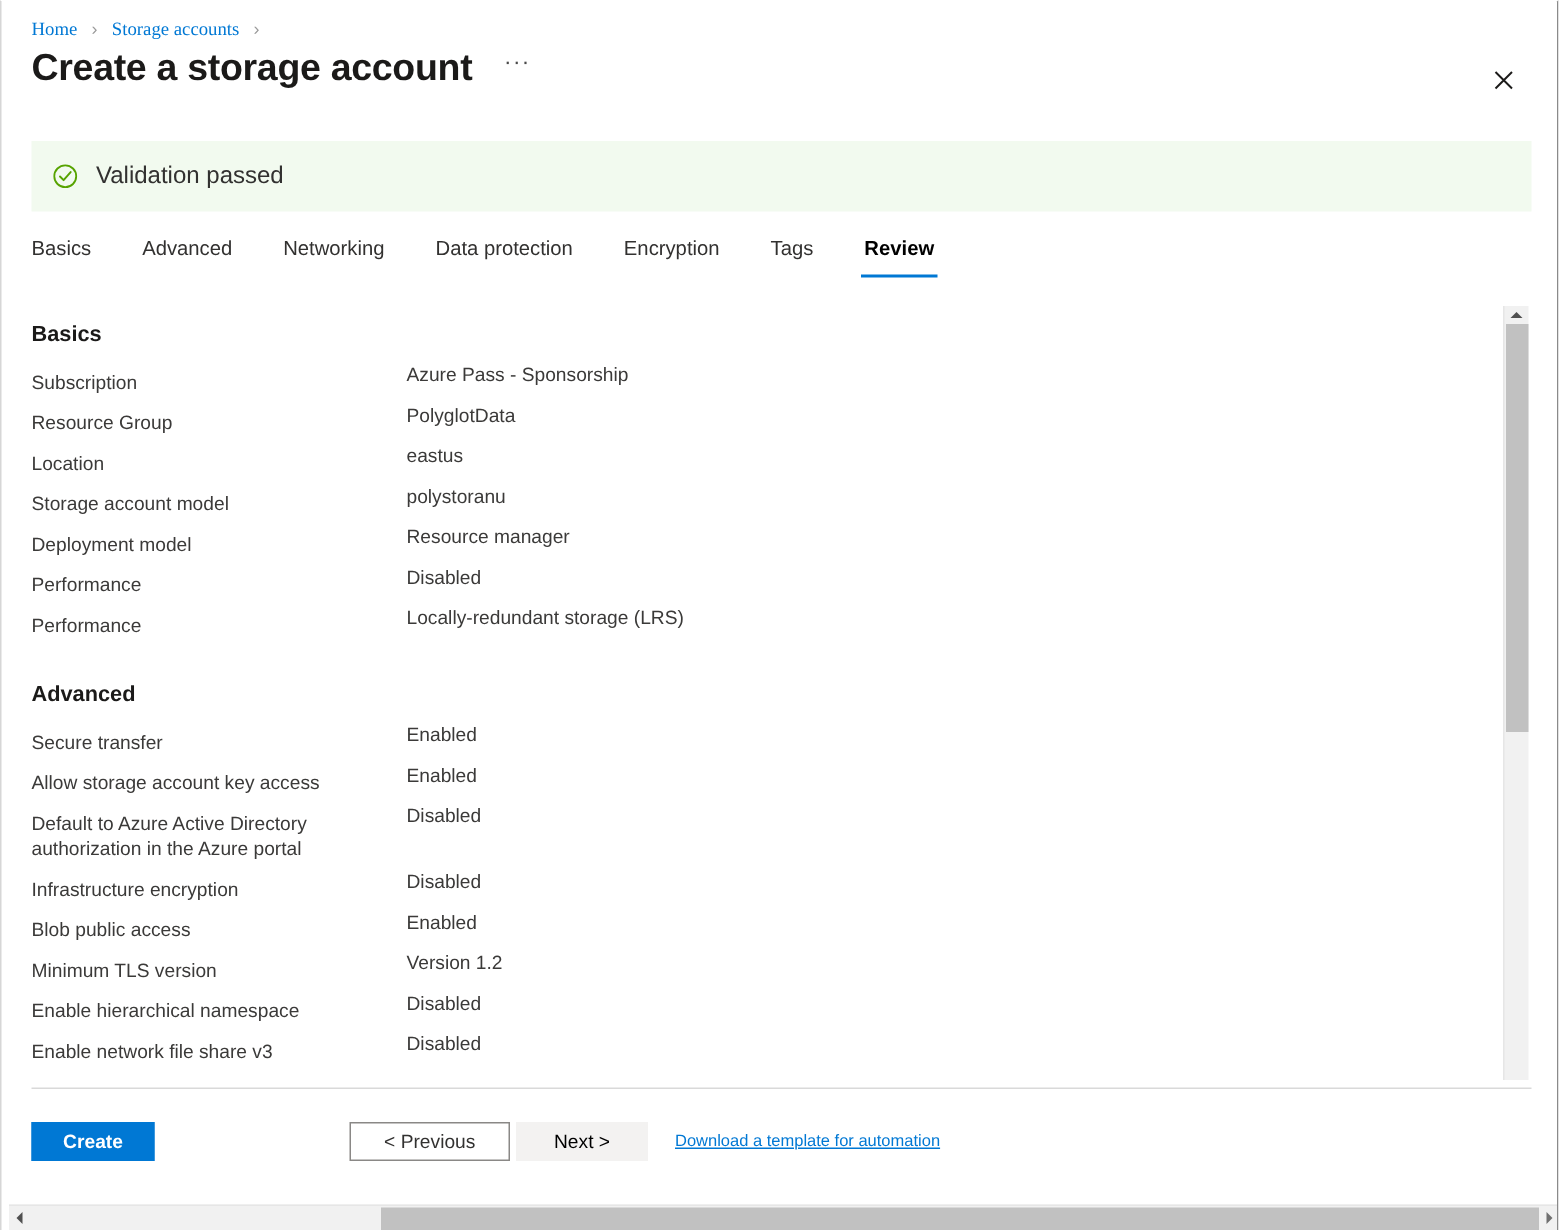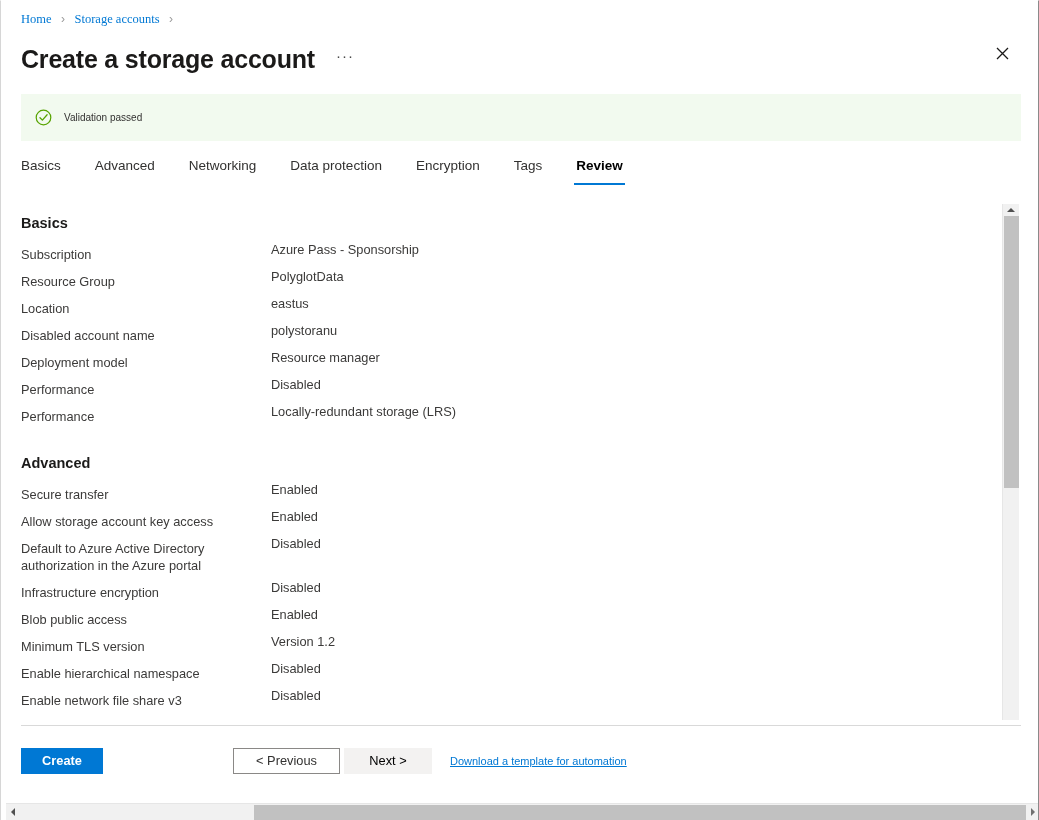--- a/index.html
+++ b/index.html
@@ -43,21 +43,21 @@
   .crumb-sep {
     color: #9a9a9a;
     margin: 0 6px;
     font-size: 12px;
   }
 
   
   .title-row {
     position: absolute;
     left: 20px;
-    top: 42px;
+    top: 28px;
     display: flex;
     align-items: center;
   }
   .page-title {
     font-size: 25px;
     font-weight: 600;
     color: #1b1a19;
     letter-spacing: -0.2px;
     line-height: 32px;
     white-space: nowrap;
@@ -101,21 +101,21 @@
     margin-left: 14px;
     width: 17px;
     height: 17px;
     flex: 0 0 auto;
     display: flex;
     align-items: center;
     justify-content: center;
   }
   .banner-text {
     margin-left: 12px;
-    font-size: 10px;
+    font-size: 16px;
     color: #323130;
     line-height: 18px;
   }
 
   
   .tabs {
     position: absolute;
     left: 0px;
     top: 152px;
     width: 1039px;
@@ -404,21 +404,21 @@
                 <div class="kv-value-inner">PolyglotData</div>
               </td>
           </tr>
           <tr class="kv-row">
             <td class="kv-label">Location</td>
             <td class="kv-value">
                 <div class="kv-value-inner">eastus</div>
               </td>
           </tr>
           <tr class="kv-row">
-            <td class="kv-label">Disabled account name</td>
+            <td class="kv-label">Storage account model</td>
             <td class="kv-value">
                 <div class="kv-value-inner">polystoranu</div>
               </td>
           </tr>
           <tr class="kv-row">
             <td class="kv-label">Deployment model</td>
             <td class="kv-value">
                 <div class="kv-value-inner">Resource manager</div>
               </td>
           </tr>

